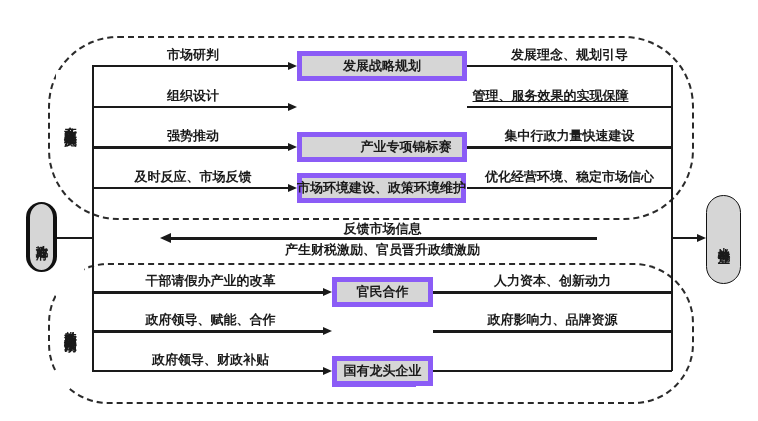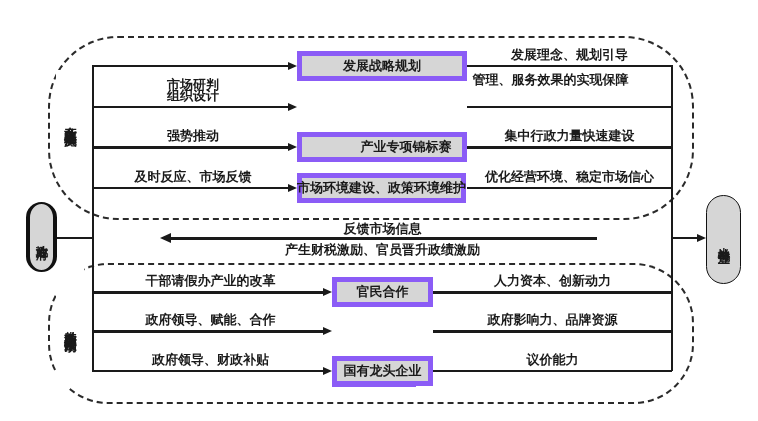--- a/index.html
+++ b/index.html
@@ -49,30 +49,30 @@
   <div class="oval" style="left:706px;top:195px;width:35px;height:89px;border-width:1.5px;border-radius:18px;">
     <span class="ov-txt">当地特色产业</span>
   </div>
 
   <div class="hl" style="left:57px;top:237px;width:36px;"></div>
   <div class="hl" style="left:672px;top:237px;width:26px;"></div>
   <div class="arr-r" style="left:697px;top:234px;"></div>
 
   <div class="hl" style="left:93px;top:65px;width:196px;"></div>
   <div class="arr-r" style="left:288px;top:62px;"></div>
-  <div class="row-label" style="left:93px;top:46px;width:200px;margin-top:30px;">市场研判</div>
+  <div class="row-label" style="left:93px;top:46px;width:200px;">市场研判</div>
   <div class="box" style="left:297px;top:51px;width:170px;height:30px;">发展战略规划</div>
   <div class="hl" style="left:467px;top:65px;width:205px;"></div>
   <div class="row-label" style="left:467px;top:46px;width:205px;">发展理念、规划引导</div>
 
   <div class="hl" style="left:93px;top:106px;width:196px;"></div>
   <div class="arr-r" style="left:288px;top:103px;"></div>
   <div class="row-label" style="left:93px;top:87px;width:200px;">组织设计</div>
   <div class="hl" style="left:467px;top:106px;width:205px;"></div>
-  <div class="row-label" style="left:467px;top:71px;width:167px;">管理、服务效果的实现保障</div>
+  <div class="row-label" style="left:467px;top:87px;width:167px;text-decoration:underline;">管理、服务效果的实现保障</div>
 
   <div class="hl thick" style="left:93px;top:146px;width:196px;"></div>
   <div class="arr-r" style="left:288px;top:143px;"></div>
   <div class="row-label" style="left:93px;top:127px;width:200px;">强势推动</div>
   <div class="box" style="left:297px;top:132px;width:170px;height:30px;padding-left:48px;">产业专项锦标赛</div>
   <div class="hl thick" style="left:467px;top:146px;width:205px;"></div>
   <div class="row-label" style="left:467px;top:127px;width:205px;">集中行政力量快速建设</div>
 
   <div class="hl" style="left:93px;top:187px;width:196px;"></div>
   <div class="arr-r" style="left:288px;top:184px;"></div>
@@ -98,15 +98,14 @@
   <div class="row-label" style="left:93px;top:311px;width:235px;">政府领导、赋能、合作</div>
   <div class="box" style="left:332px;top:316px;width:84px;height:30px;margin-top:41px;">行业协作</div>
   <div class="hl thick" style="left:433px;top:330px;width:239px;"></div>
   <div class="row-label" style="left:433px;top:311px;width:239px;">政府影响力、品牌资源</div>
 
   <div class="hl" style="left:93px;top:370px;width:231px;"></div>
   <div class="arr-r" style="left:323px;top:367px;"></div>
   <div class="row-label" style="left:93px;top:351px;width:235px;">政府领导、财政补贴</div>
   <div class="box" style="left:332px;top:356px;width:101px;height:30px;">国有龙头企业</div>
   <div class="hl" style="left:433px;top:370px;width:239px;"></div>
-  <div class="row-label" style="left:433px;top:351px;width:239px;">议价能力</div>
 
 </div>
 
 </body></html>

